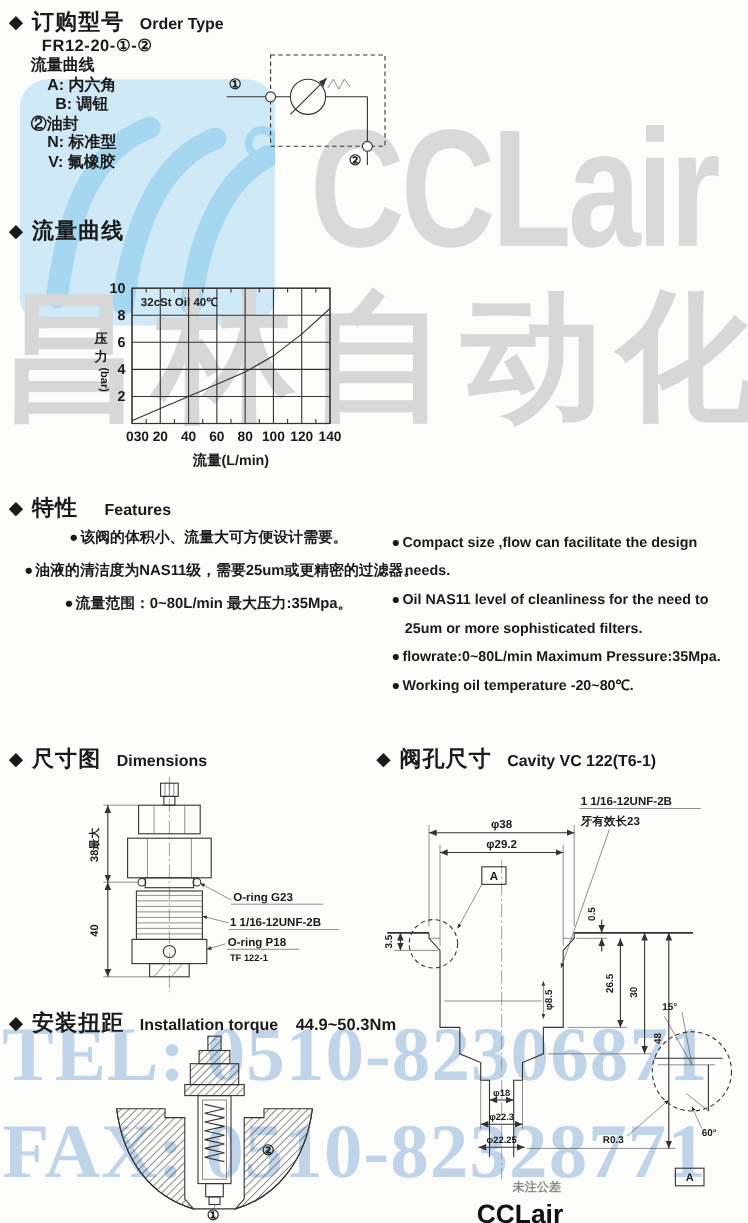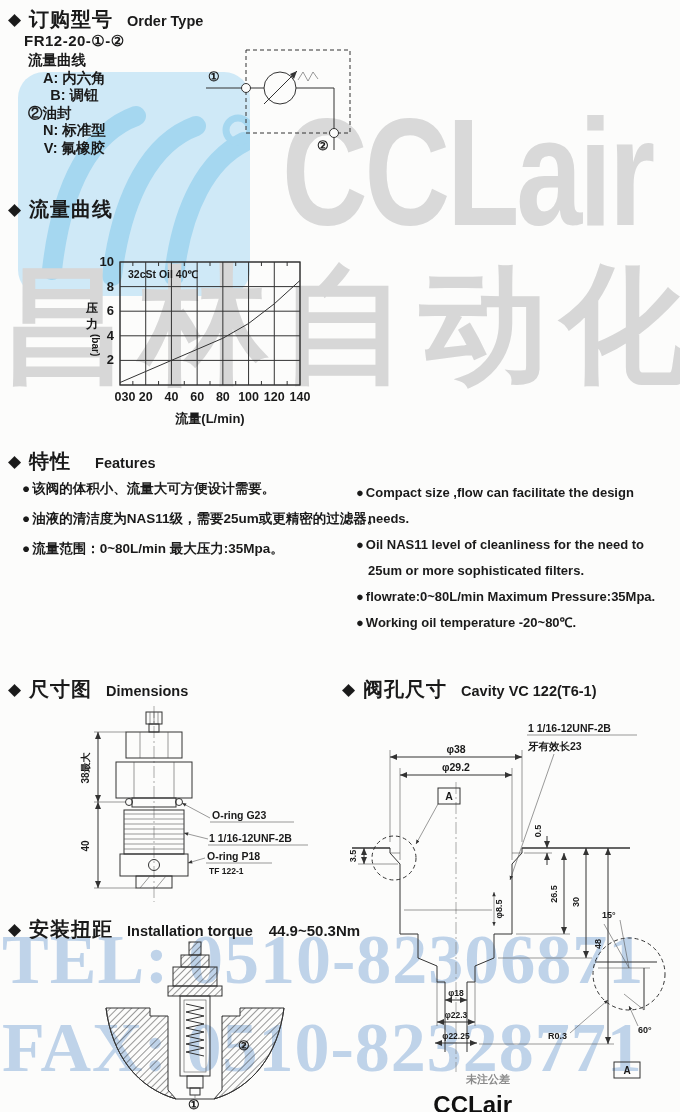--- a/index.html
+++ b/index.html
@@ -16,27 +16,27 @@
           font-family:"Liberation Serif",serif;letter-spacing:1px;opacity:.9;}
   .wm-fax{left:2px;top:1008px;font-size:70px;font-weight:bold;color:#b9cfe8;
           font-family:"Liberation Serif",serif;letter-spacing:1px;opacity:.9;}
   
   .sec{position:absolute;z-index:2;}
   .hdr{display:flex;align-items:baseline;}
   .hdr .dia{font-size:17px;margin-right:8px;transform:translateY(-1px);}
   .hdr .cn{font-size:20px;font-weight:bold;letter-spacing:1px;}
   .hdr .en{font-size:14.5px;font-weight:bold;margin-left:14px;}
   .hdr .val{font-size:15px;font-weight:bold;margin-left:16px;}
-  .order-code{position:absolute;left:24px;top:32px;z-index:2;font-size:15px;font-weight:bold;letter-spacing:.5px;}
+  .order-code{position:absolute;left:38px;top:32px;z-index:2;font-size:15px;font-weight:bold;letter-spacing:.5px;}
   .order-list{position:absolute;left:28px;top:52px;z-index:2;font-size:14.5px;font-weight:bold;}
   .order-item{line-height:17.5px;}
   .order-item.indent-1{padding-left:15px;text-align:center;}
   ul.blist{list-style:none;margin:0;padding:0;position:absolute;z-index:2;}
   .feat-cn{left:22px;top:480px;width:335px;font-size:13.5px;font-weight:bold;}
-  .feat-cn li{white-space:nowrap;margin-bottom:13px;line-height:17px;}
+  .feat-cn li{white-space:nowrap;margin-bottom:13px;line-height:17px;text-align:center;}
   .feat-en{left:356px;top:480px;width:322px;font-size:13px;font-weight:bold;}
   .feat-en li{line-height:26px;padding-left:12px;text-indent:-12px;}
   .blt{margin-right:2px;}
   
   svg.draw{position:absolute;z-index:2;overflow:visible;}
   .draw *:not(text){stroke:#333;stroke-width:1;fill:none;}
   .draw text{fill:#1a1a1a;stroke:none !important;font-family:"Liberation Sans",sans-serif;font-weight:bold;}
   .draw .thin{stroke-width:.6 !important;stroke:#555 !important;}
   .draw .thick{stroke-width:1.6 !important;}
   .draw .dash{stroke-dasharray:4 3 !important;}

